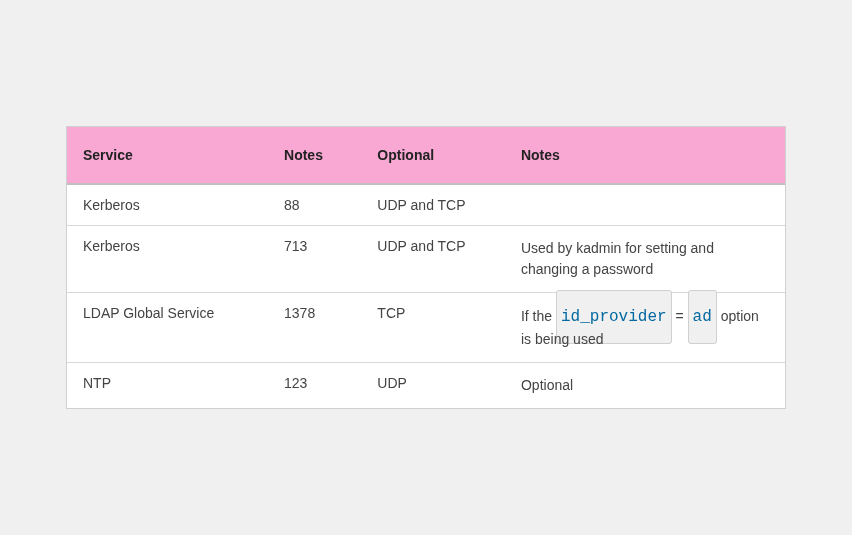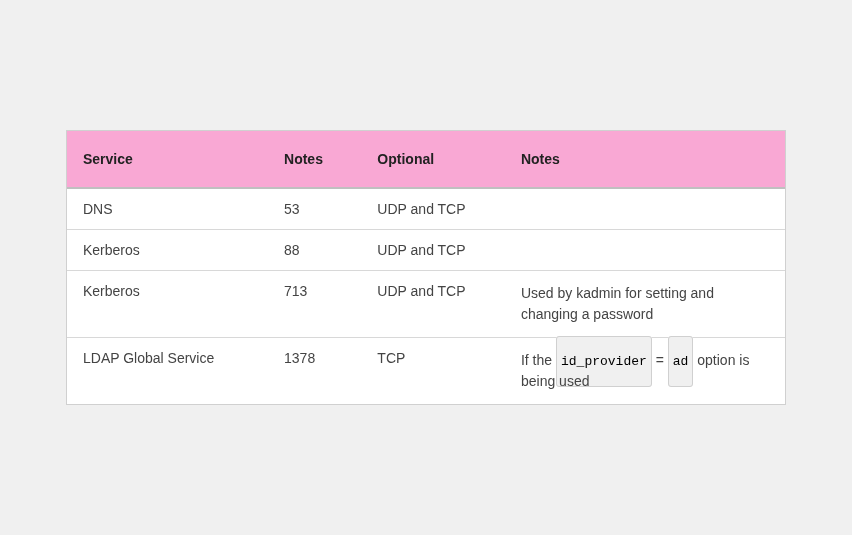--- a/index.html
+++ b/index.html
@@ -74,61 +74,61 @@
     .col-notes {
       width: 39%;
     }
 
     code {
       background: #f0f0f0;
       border: 1px solid #d0d0d0;
       border-radius: 3px;
       padding: 17px 4px;
       font-family: 'Courier New', Courier, monospace;
-      font-size: 13px;
-      color: #000000;
+      font-size: 16px;
+      color: #0369a1;
     }
 
     .notes-text {
       line-height: 1.5;
     }
   </style>
 </head>
 <body>
 
 <div class="table-container">
   <table>
     <thead>
       <tr>
         <th class="col-service">Service</th>
         <th class="col-port">Notes</th>
         <th class="col-protocol">Optional</th>
         <th class="col-notes">Notes</th>
       </tr>
     </thead>
     <tbody id="table-body">
-    <tr>
-          <td class="col-service">DNS</td>
-          <td class="col-port">53</td>
-          <td class="col-protocol">UDP and TCP</td>
-          <td class="col-notes"></td>
-        </tr>
         <tr>
           <td class="col-service">Kerberos</td>
           <td class="col-port">88</td>
           <td class="col-protocol">UDP and TCP</td>
           <td class="col-notes"></td>
         </tr>
         <tr>
           <td class="col-service">Kerberos</td>
           <td class="col-port">713</td>
           <td class="col-protocol">UDP and TCP</td>
           <td class="col-notes"><span class="notes-text">Used by kadmin for setting and changing a password</span></td>
         </tr>
         <tr>
           <td class="col-service">LDAP Global Service</td>
           <td class="col-port">1378</td>
           <td class="col-protocol">TCP</td>
           <td class="col-notes"><span class="notes-text">If the <code>id_provider</code> = <code>ad</code> option is being used</span></td>
         </tr>
+        <tr>
+          <td class="col-service">NTP</td>
+          <td class="col-port">123</td>
+          <td class="col-protocol">UDP</td>
+          <td class="col-notes"><span class="notes-text">Optional</span></td>
+        </tr>
       </tbody>
   </table>
 </div>
 
 </body></html>

